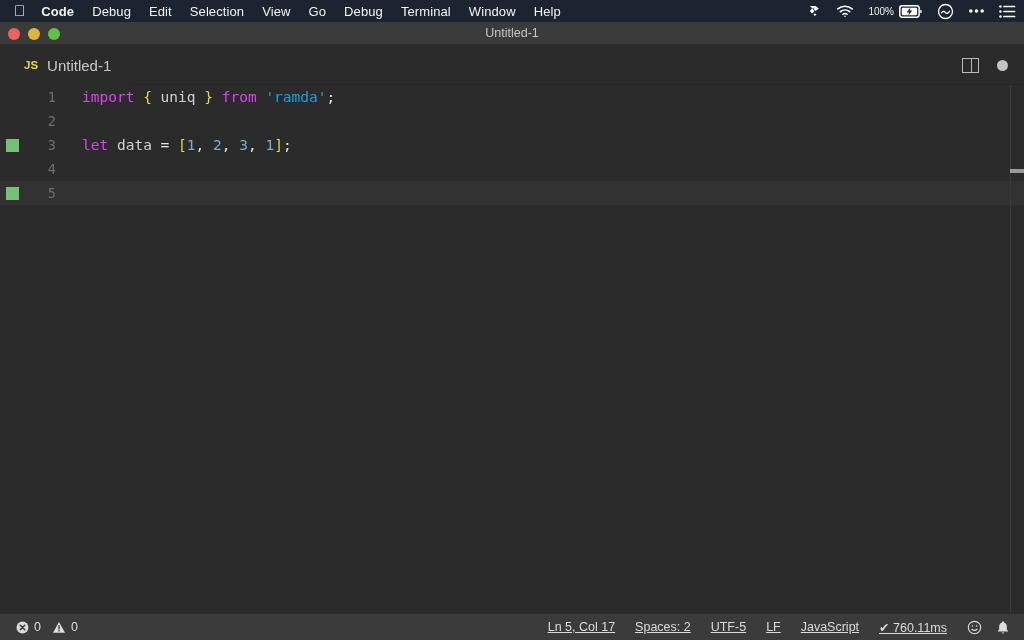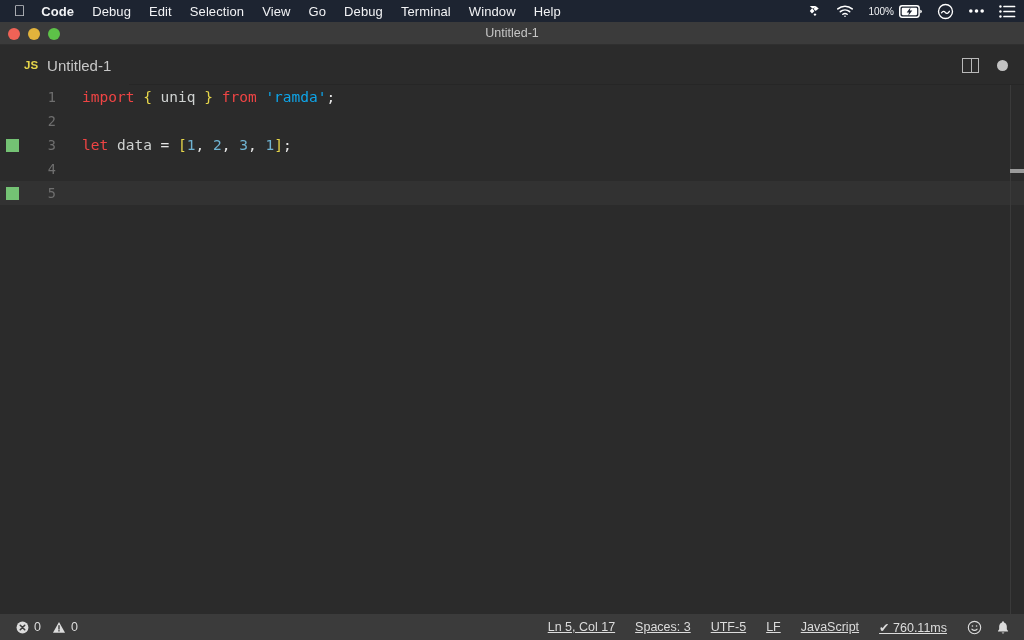--- a/index.html
+++ b/index.html
@@ -77,21 +77,21 @@
     position: absolute; left: 6px; top: 6px;
     width: 13px; height: 13px; background: #74c274;
   }
   .lnum {
     position: absolute; left: 0; width: 56px; top: 0; height: 24px;
     text-align: right; color: #6f6f6f; font-size: 13.5px;
     font-family: "DejaVu Sans Mono", monospace;
   }
   .code { position: absolute; left: 82px; top: 0; height: 24px; white-space: pre; }
 
-  .t-kw   { color: #ef4444; }     
+  .t-kw   { color: #d946ef; }     
   .t-punc { color: #e6e6e6; }     
   .t-brace{ color: #e5d54a; }     
   .t-var  { color: #cfd2d1; }     
   .t-str  { color: #0ea5e9; }     
   .t-num  { color: #6fb3d2; }     
   .t-fn   { color: #e5d54a; }     
   .t-cmt  { color: #8b8b8b; font-style: italic; }
   .t-res  { color: #61a5d8; }     
 
   
@@ -250,21 +250,21 @@
             <path d="M7.5 1L14 12.6H1L7.5 1z" fill="#dcdcdc"></path>
             <path d="M7.5 5v3.6" stroke="#3b3b3b" stroke-width="1.5" stroke-linecap="round"></path>
             <circle cx="7.5" cy="10.6" r="0.85" fill="#3b3b3b"></circle>
           </svg>
       </span>
       <span>0</span>
     </span>
   </div>
   <div id="status-right">
     <span class="item">Ln 5, Col 17</span>
-    <span class="item">Spaces: 3</span>
+    <span class="item">Spaces: 2</span>
     <span class="item">UTF-5</span>
     <span class="item">LF</span>
     <span class="item">JavaScript</span>
     <span class="item">✔ 760.11ms</span>
     <span class="sb-ic">
       <svg width="15" height="15" viewBox="0 0 16 16" fill="none" stroke="#dcdcdc" stroke-width="1.2">
         <circle cx="8" cy="8" r="6.6"></circle>
           <circle cx="5.8" cy="6.4" r="0.85" fill="#dcdcdc" stroke="none"></circle>
           <circle cx="10.2" cy="6.4" r="0.85" fill="#dcdcdc" stroke="none"></circle>
         <path d="M5.2 9.7c1.6 1.9 4 1.9 5.6 0" stroke-linecap="round"></path>

